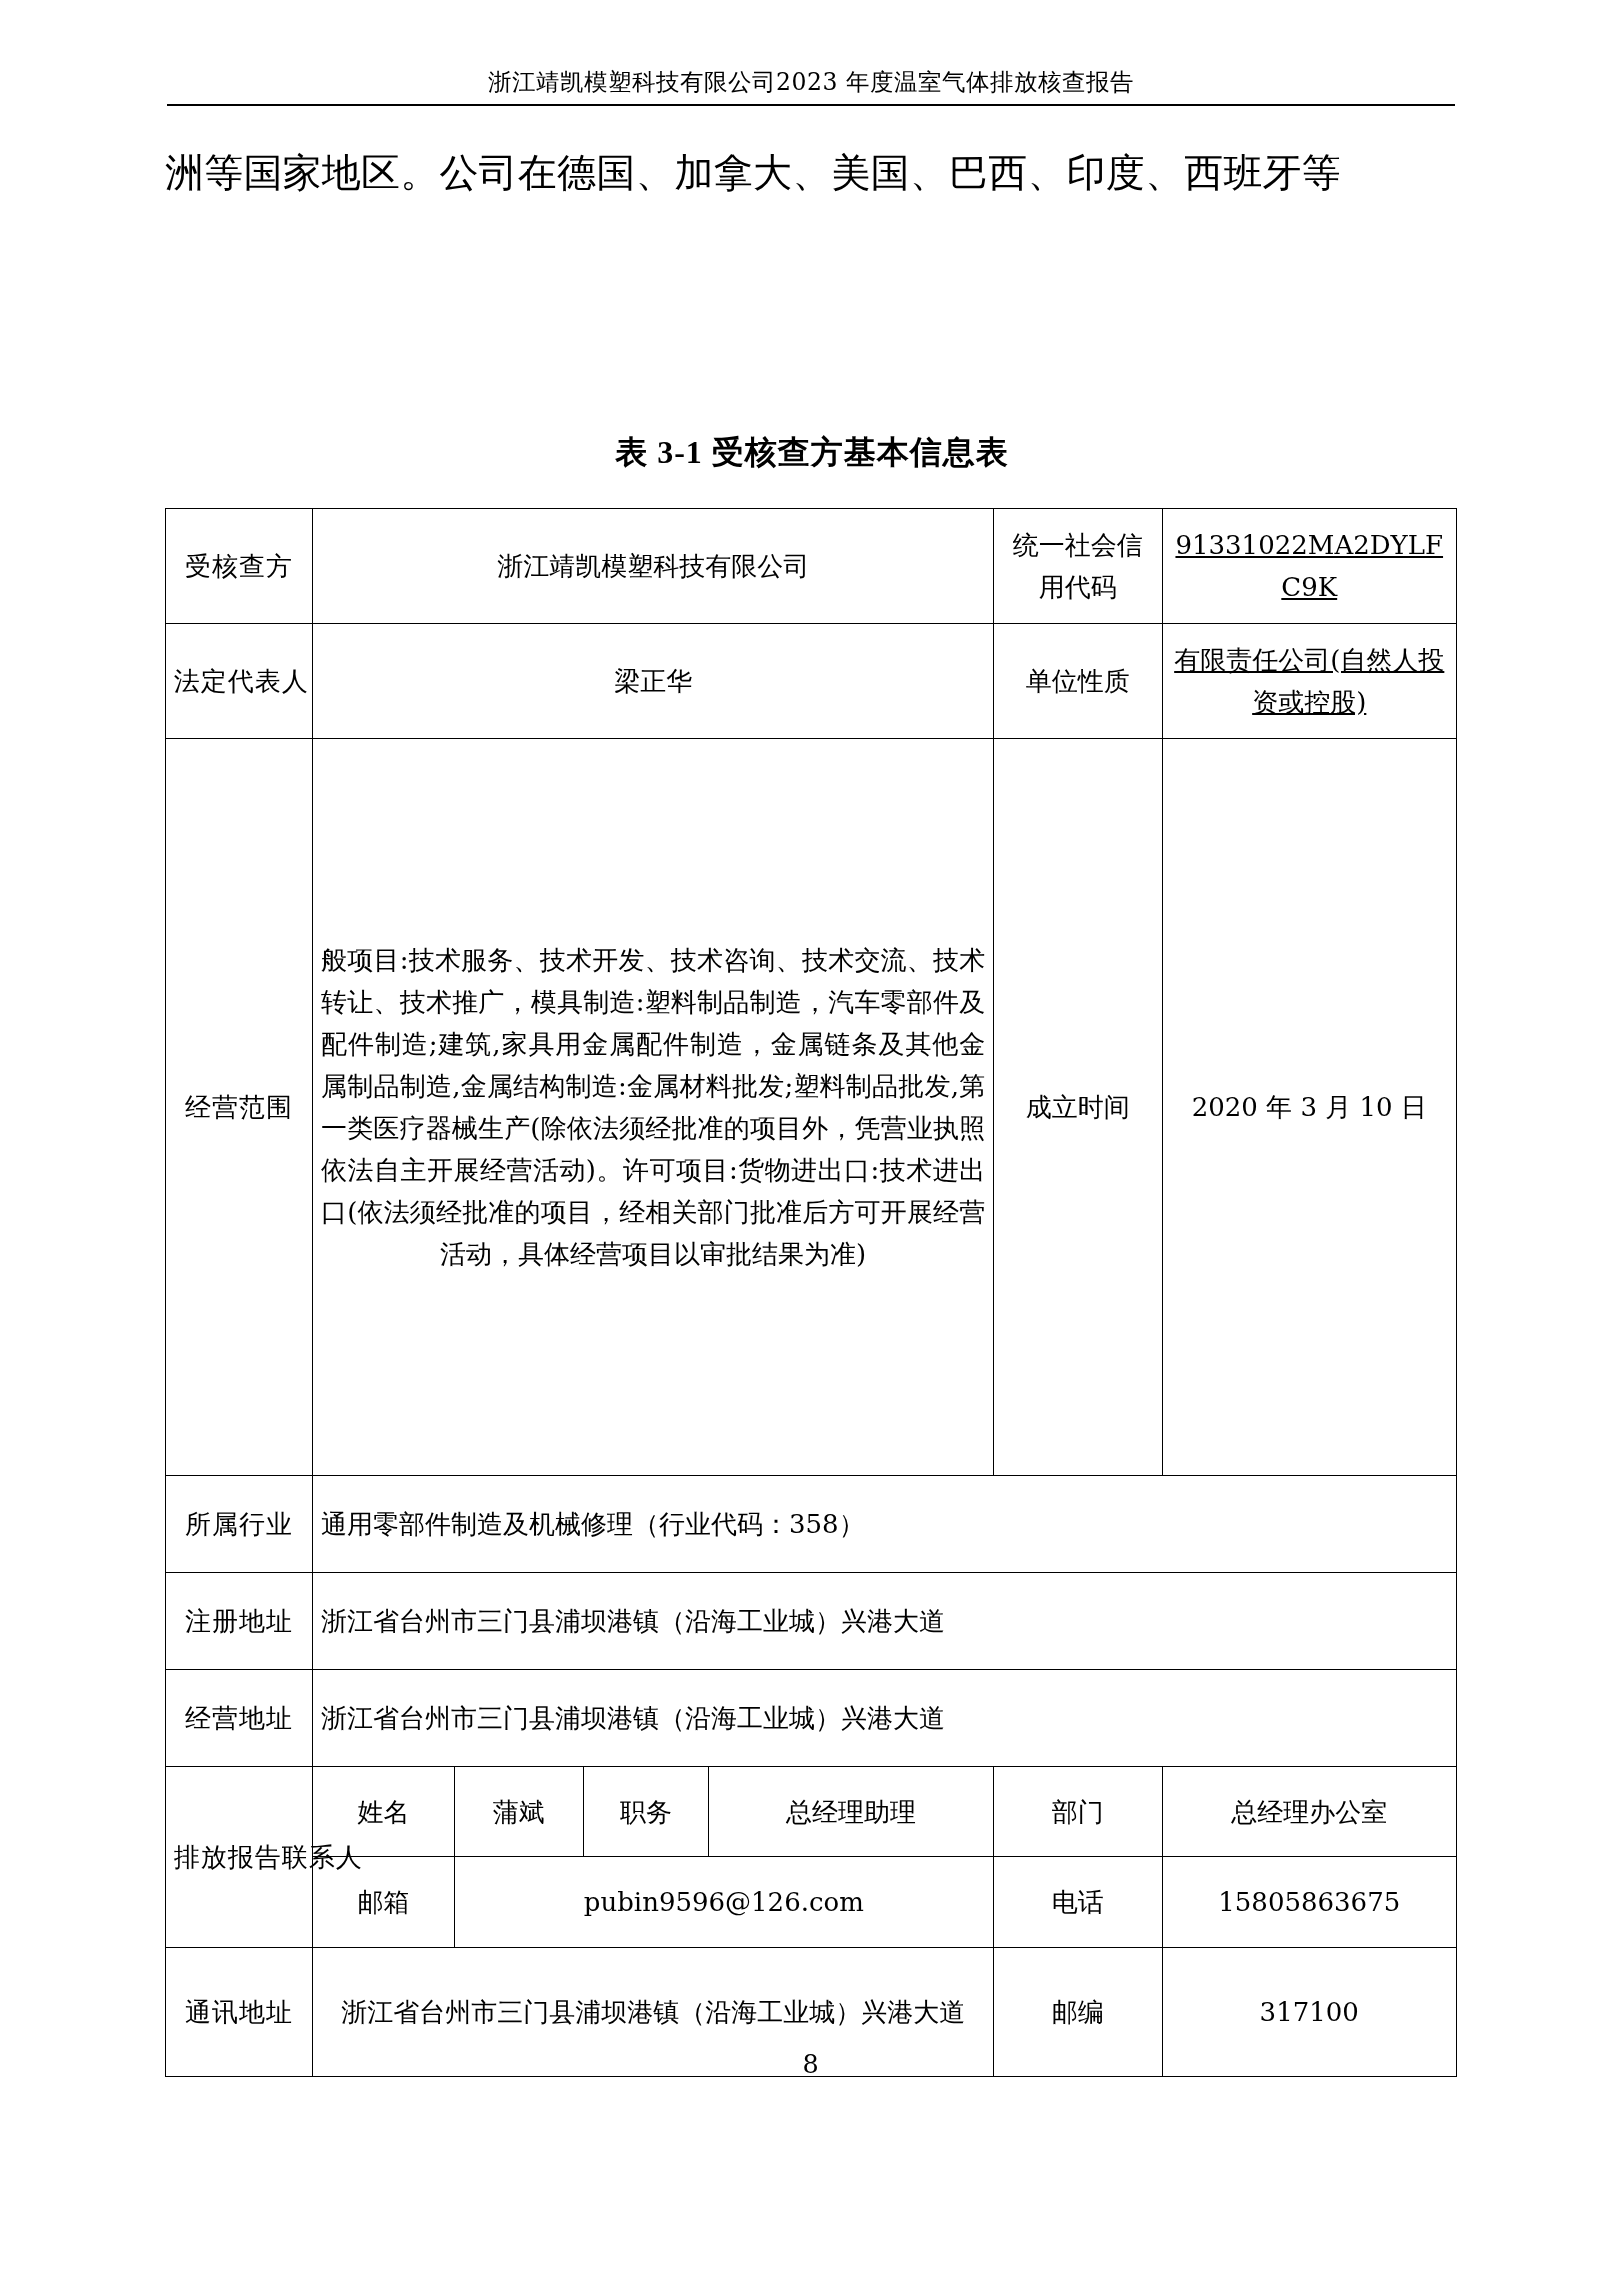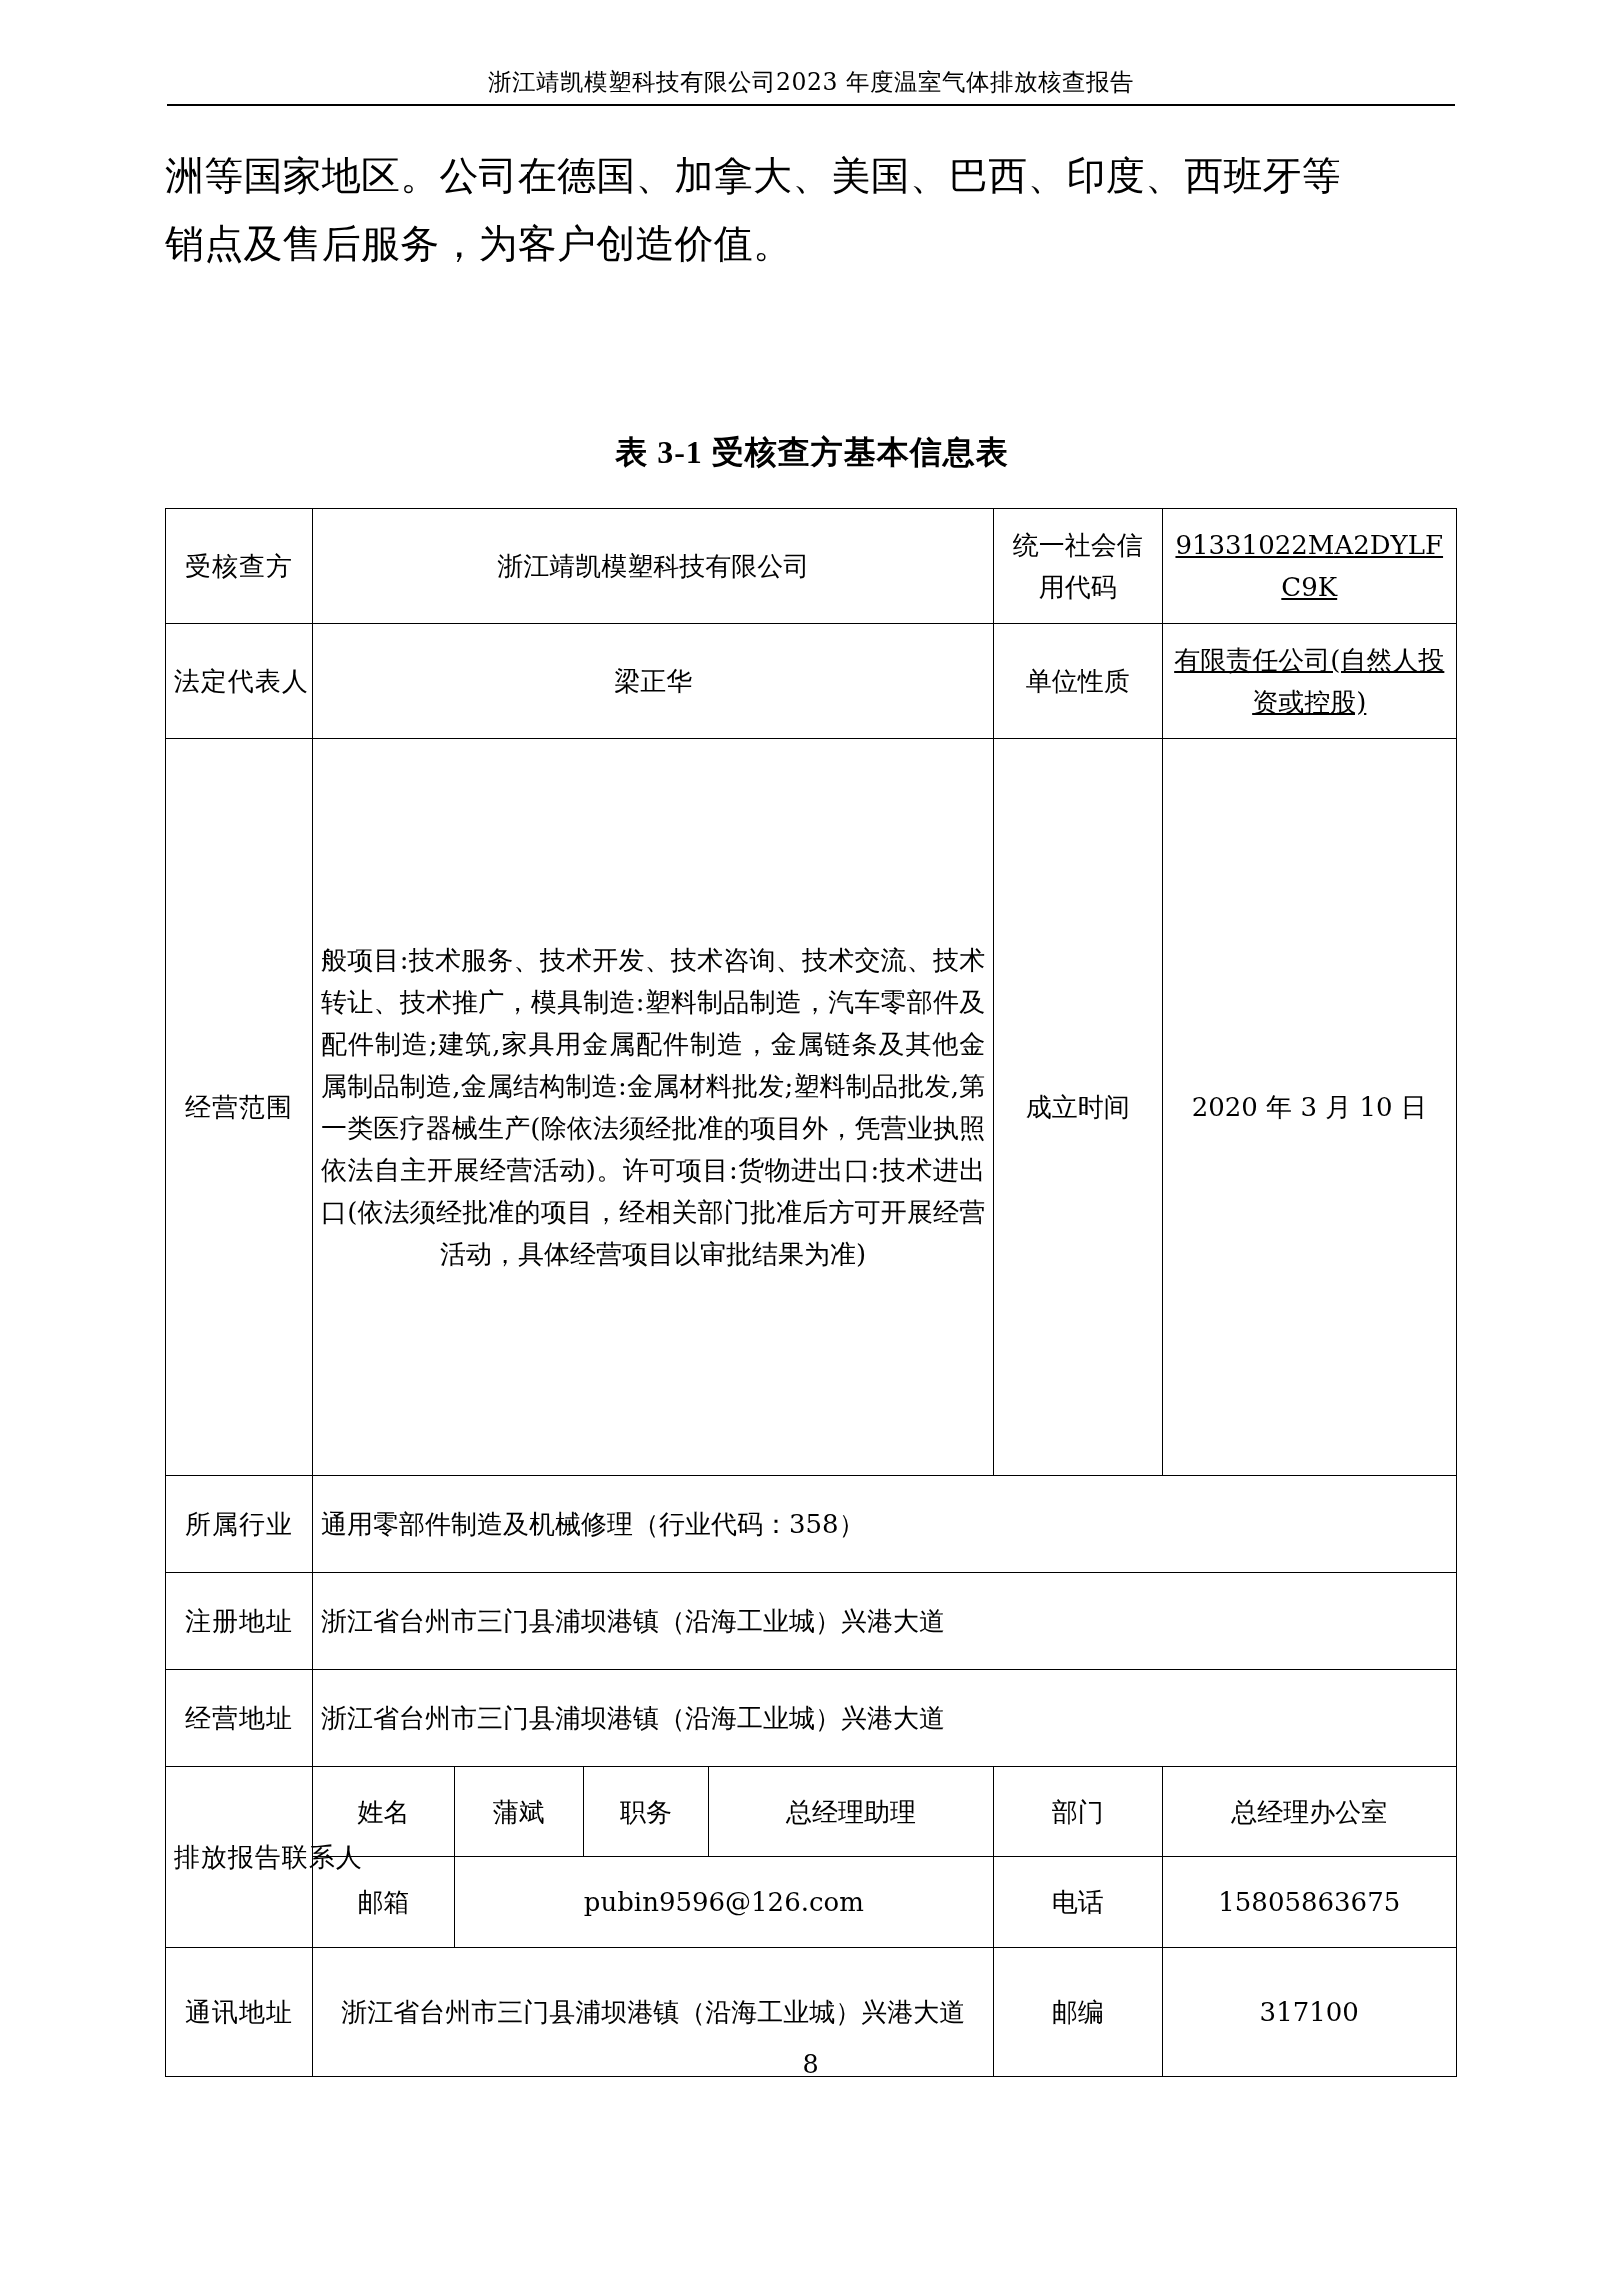--- a/index.html
+++ b/index.html
@@ -49,20 +49,21 @@
     position: absolute;
     left: 165px;
     top: 142px;
     width: 1294px;
     font-size: 39px;
     line-height: 68px;
   }
   .body-line {
     white-space: nowrap;
     letter-spacing: 0.2px;
+    font-family: Liberation Mono, monospace;
   }
 
   
   .table-caption {
     position: absolute;
     left: 165px;
     top: 431px;
     width: 1294px;
     text-align: center;
     font-size: 32px;
@@ -132,21 +133,20 @@
 
 <div class="page">
 
   <div class="header-block">
     <div class="header-text">浙江靖凯模塑科技有限公司2023 年度温室气体排放核查报告</div>
     <div class="header-rule"></div>
   </div>
 
   <div class="body-para">
     <div class="body-line">洲等国家地区。公司在德国、加拿大、美国、巴西、印度、西班牙等</div>
-    <div class="body-line">销点及售后服务，为客户创造价值。</div>
   </div>
 
   <div class="table-caption">表 3-1  受核查方基本信息表</div>
 
   <table class="info-table">
     <colgroup>
       <col class="c1">
         <col class="c2">
         <col class="c3">
         <col class="c4">

